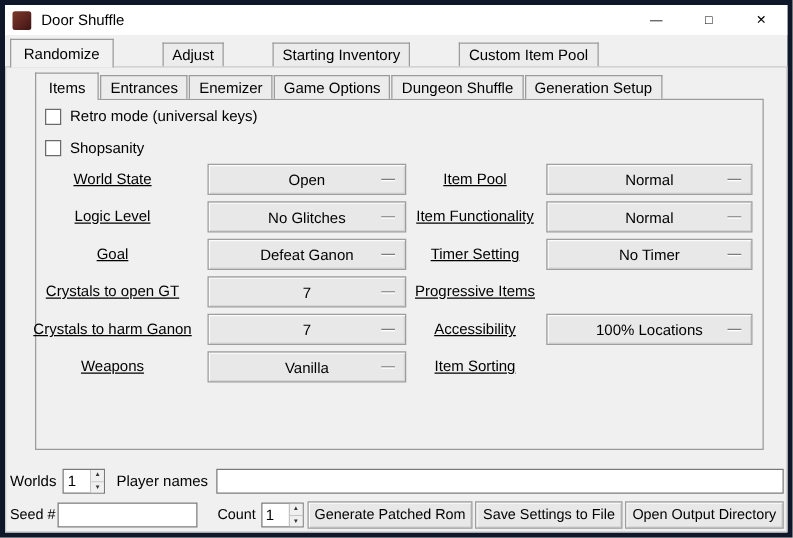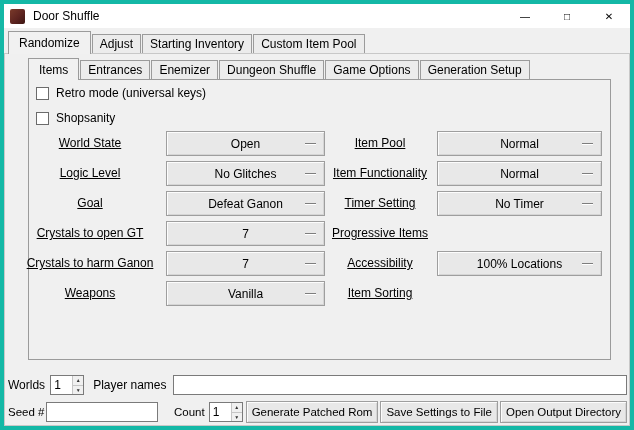--- a/index.html
+++ b/index.html
@@ -1,36 +1,36 @@
 <!DOCTYPE html>
 <html><head>
 <meta charset="utf-8">
 <style>
   html,body{margin:0;padding:0;background:#555;}
   *{box-sizing:border-box;}
   .window{
     position:relative;width:634px;height:430px;
-    border:4px solid #14b8a6;background:#f0f0f0;
+    border:4px solid #0f172a;background:#f0f0f0;
     font-family:"Liberation Sans",sans-serif;font-size:12px;color:#000;
     overflow:hidden;
   }
   .client{position:absolute;inset:0;}
   
   .titlebar{position:absolute;left:0;top:0;right:0;height:24px;background:#ffffff;display:flex;align-items:center;}
   .app-icon{width:15px;height:15px;margin-left:6px;border-radius:2px;
     background:linear-gradient(135deg,#7a3a2a 0%,#5d2420 55%,#3c1512 100%);}
   .title-text{margin-left:8px;font-size:12px;}
   .win-controls{margin-left:auto;display:flex;height:100%;}
   .win-btn{width:42px;height:100%;display:flex;align-items:center;justify-content:center;font-size:10px;cursor:default;}
   
   .tabs-row{position:absolute;display:flex;align-items:flex-end;z-index:3;}
   .tab{height:19px;margin-bottom:1px;margin-right:1px;padding:0 7px;display:flex;align-items:center;
     background:#ececec;border:1px solid #9b9b9b;border-bottom:none;white-space:nowrap;}
   .tab.selected{height:23px;margin-bottom:0;padding:0 10px;background:#f1f1f1;z-index:4;}
-  .outer-tabs{left:4px;top:27px;height:23px;}
+  .outer-tabs{left:4px;top:27px;height:23px;gap:38px;}
   .inner-tabs{left:24px;top:54px;height:22px;}
   .inner-tabs .tab.selected{height:22px;}
   .outer-pane{position:absolute;left:0;right:0;top:49px;bottom:0;border:1px solid #c8c8c8;background:#f0f0f0;z-index:1;}
   .inner-pane{position:absolute;left:24px;top:75px;width:583px;height:281px;border:1px solid #9b9b9b;background:#f0f0f0;z-index:2;}
   
   .check-row{position:absolute;left:32px;height:16px;display:flex;align-items:center;z-index:5;}
   .checkbox{width:13px;height:13px;background:#fff;border:1px solid #6b6b6b;flex:none;}
   .check-label{margin-left:7px;}
   
   .opt-row{position:absolute;left:0;width:626px;height:25px;z-index:5;}
@@ -89,22 +89,22 @@
       <div class="tab">Adjust</div>
       <div class="tab">Starting Inventory</div>
       <div class="tab">Custom Item Pool</div>
     </div>
 
     <div class="inner-pane"></div>
     <div class="tabs-row inner-tabs">
       <div class="tab selected">Items</div>
       <div class="tab">Entrances</div>
       <div class="tab">Enemizer</div>
+      <div class="tab">Game Options</div>
       <div class="tab">Dungeon Shuffle</div>
-      <div class="tab">Game Options</div>
       <div class="tab">Generation Setup</div>
     </div>
 
     <div class="check-row" style="top:81px">
       <span class="checkbox"></span>
       <span class="check-label">Retro mode (universal keys)</span>
     </div>
     <div class="check-row" style="top:106px">
       <span class="checkbox"></span>
       <span class="check-label">Shopsanity</span>

